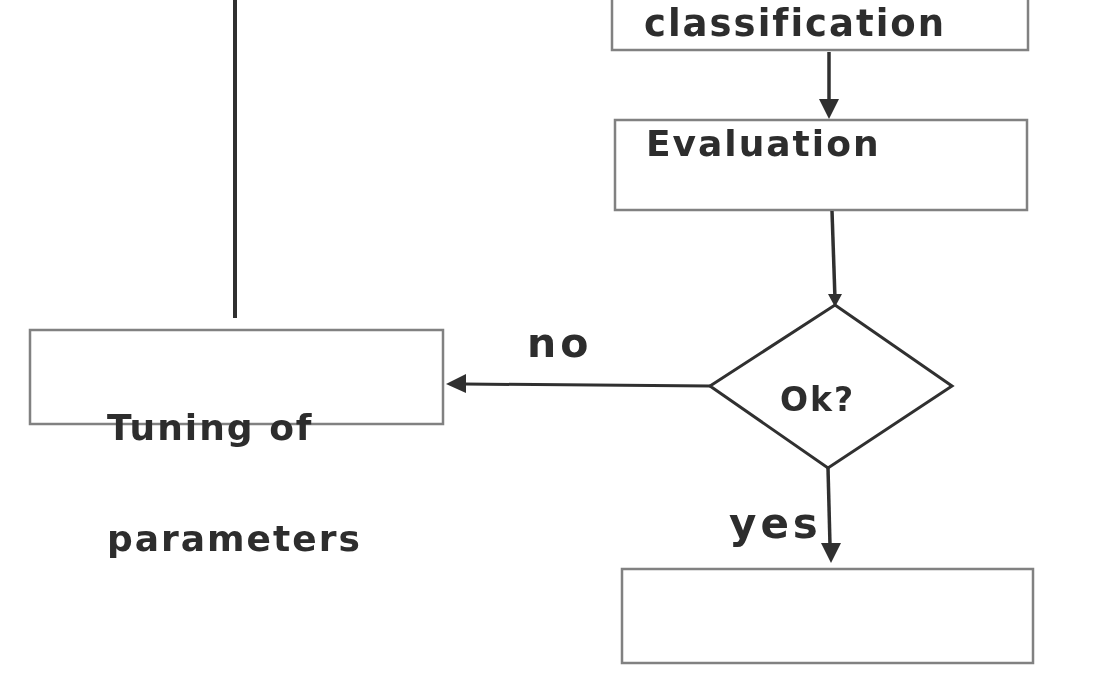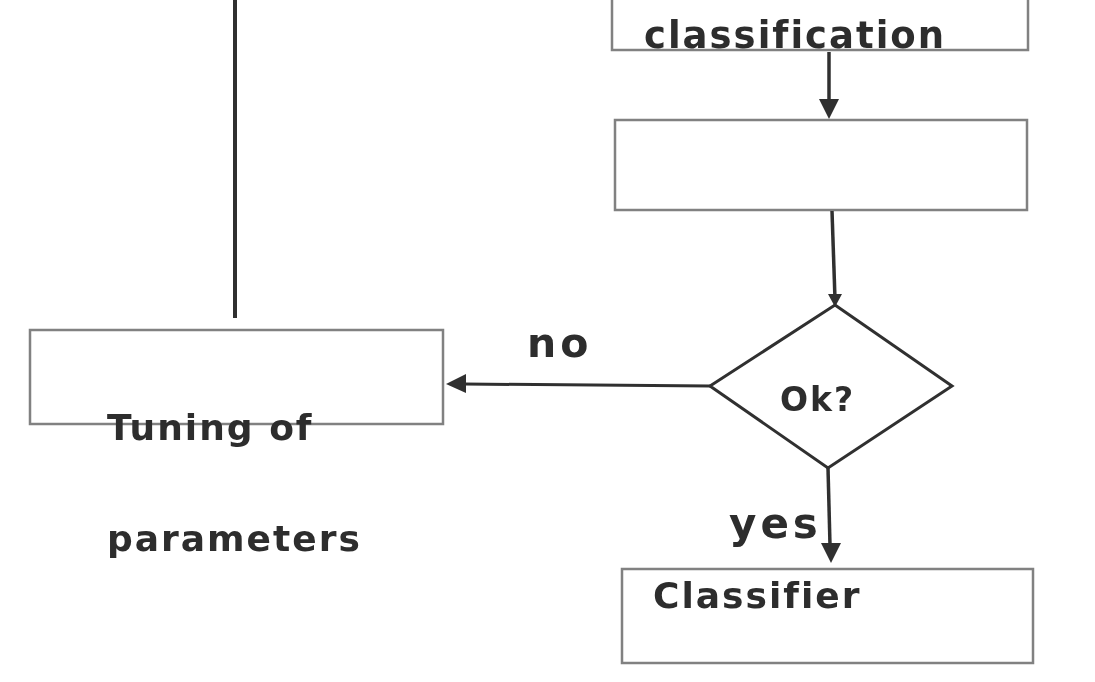--- a/index.html
+++ b/index.html
@@ -35,21 +35,21 @@
     letter-spacing: 2px;
     white-space: pre;
   }
   .edge-label {
     position: absolute;
     color: var(--text-color, #2d2d2d);
     font-weight: 600;
     letter-spacing: 4px;
     white-space: pre;
   }
-  .label-classification { left: 644px; top: 17px;  font-size: 37px; }
+  .label-classification { left: 644px; top: 5px;  font-size: 37px; }
   .label-evaluation     { left: 646px; top: 125px; }
   .label-ok             { left: 780px; top: 381px; width: 120px; font-size: 33px; }
   .label-tuning         { left: 63px;  top: 335px; margin-left: 44px; }
   .label-classifier     { left: 653px; top: 577px; }
   .label-no             { left: 527px; top: 319px; font-size: 41px; }
   .label-yes            { left: 729px; top: 499px; font-size: 42px; }
 </style>
 </head>
 <body>
 
@@ -78,28 +78,28 @@
       <rect x="30" y="330" width="413" height="94" fill="none" stroke-width="2.5" stroke="#818181"></rect>
 
       <line x1="828" y1="468" x2="830" y2="545" stroke-width="3.5" stroke="#303030"></line>
       <polygon points="831,563 821,543 841,543" fill="#303030"></polygon>
 
       <rect x="622" y="569" width="411" height="94" fill="none" stroke-width="2.5" stroke="#818181"></rect>
     </svg>
 
     <div class="node-label label-classification">classification</div>
 
+    <div class="node-label label-evaluation">Evaluation</div>
 
     <div class="node-label label-ok">Ok?</div>
 
     <div class="node-label label-tuning">
       <div>Tuning of</div>
       <div>parameters</div>
     </div>
 
-    <div class="node-label label-classifier">Classifier</div>
 
     <div class="edge-label label-no">no</div>
 
     <div class="edge-label label-yes">yes</div>
 
   </div>
 </div>
 
 </body></html>

